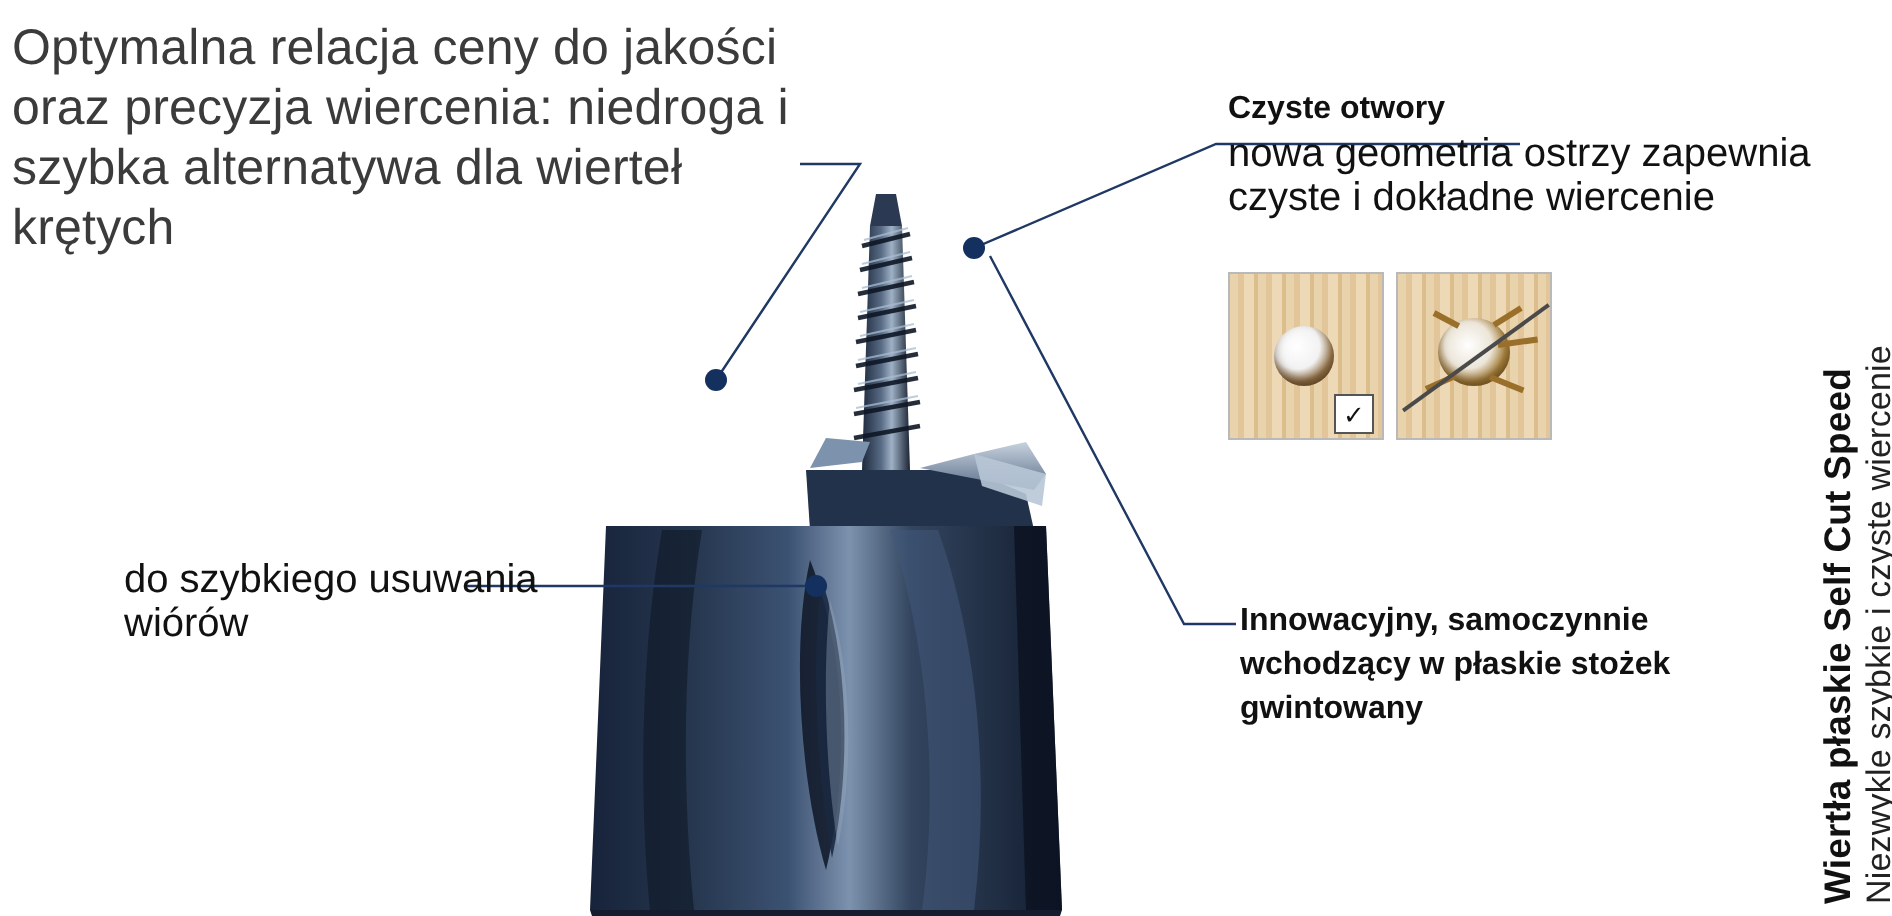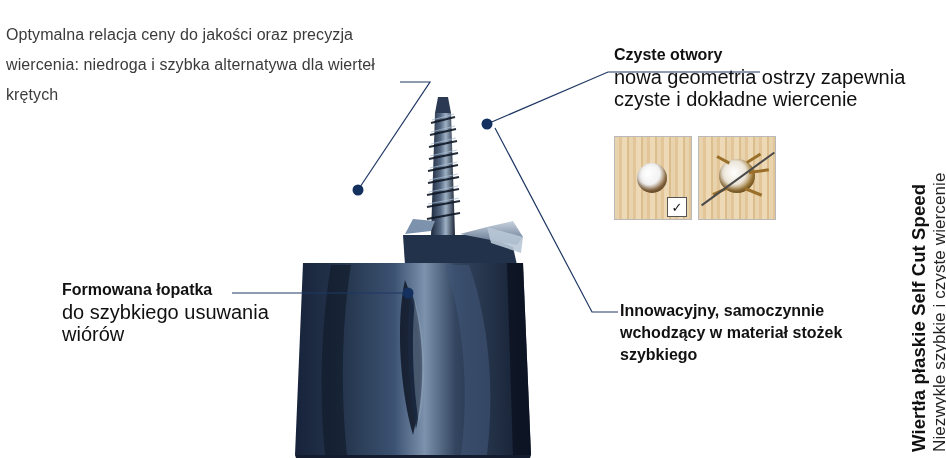--- a/index.html
+++ b/index.html
@@ -19,23 +19,23 @@
     width: 946px;
     height: 458px;
     background: #ffffff;
     overflow: hidden;
   }
 
   
   .headline {
     position: absolute;
     left: 6px;
-    top: 20px;
+    top: 9px;
     width: 410px;
-    font-size: 16px;
+    font-size: 25px;
     line-height: 30px;
     color: #3b3b3b;
     font-weight: 400;
     letter-spacing: 0.1px;
   }
 
   
   .callout {
     position: absolute;
     color: #1a1a1a;
@@ -316,25 +316,24 @@
       <div class="splinter" style="left:48px;top:24px;width:16px;height:3px;transform:rotate(-32deg);"></div>
       <div class="splinter" style="left:50px;top:34px;width:20px;height:3px;transform:rotate(-8deg);"></div>
       <div class="splinter" style="left:46px;top:50px;width:18px;height:3px;transform:rotate(22deg);"></div>
       <div class="splinter" style="left:18px;top:18px;width:14px;height:3px;transform:rotate(28deg);"></div>
       <div class="splinter" style="left:14px;top:56px;width:16px;height:3px;transform:rotate(-24deg);"></div>
       <div class="cross-line"></div>
     </div>
   </div>
 
   <div class="callout" id="callout-screw-tip">
-    <div class="title">Innowacyjny, samoczynnie wchodzący w materiał stożek szybkiego</div>
+    <div class="title">Innowacyjny, samoczynnie wchodzący w płaskie stożek gwintowany</div>
   </div>
 
   <div class="callout" id="callout-blade">
-    <div class="title">Formowana łopatka</div>
     <div class="body">do szybkiego usuwania wiórów</div>
   </div>
 
   <div class="vertical-block">
     <div class="vrot" id="vertical-title">Wiertła płaskie Self Cut Speed</div>
     <div class="vrot" id="vertical-sub">Niezwykle szybkie i czyste wiercenie</div>
   </div>
 
 </div>
 

